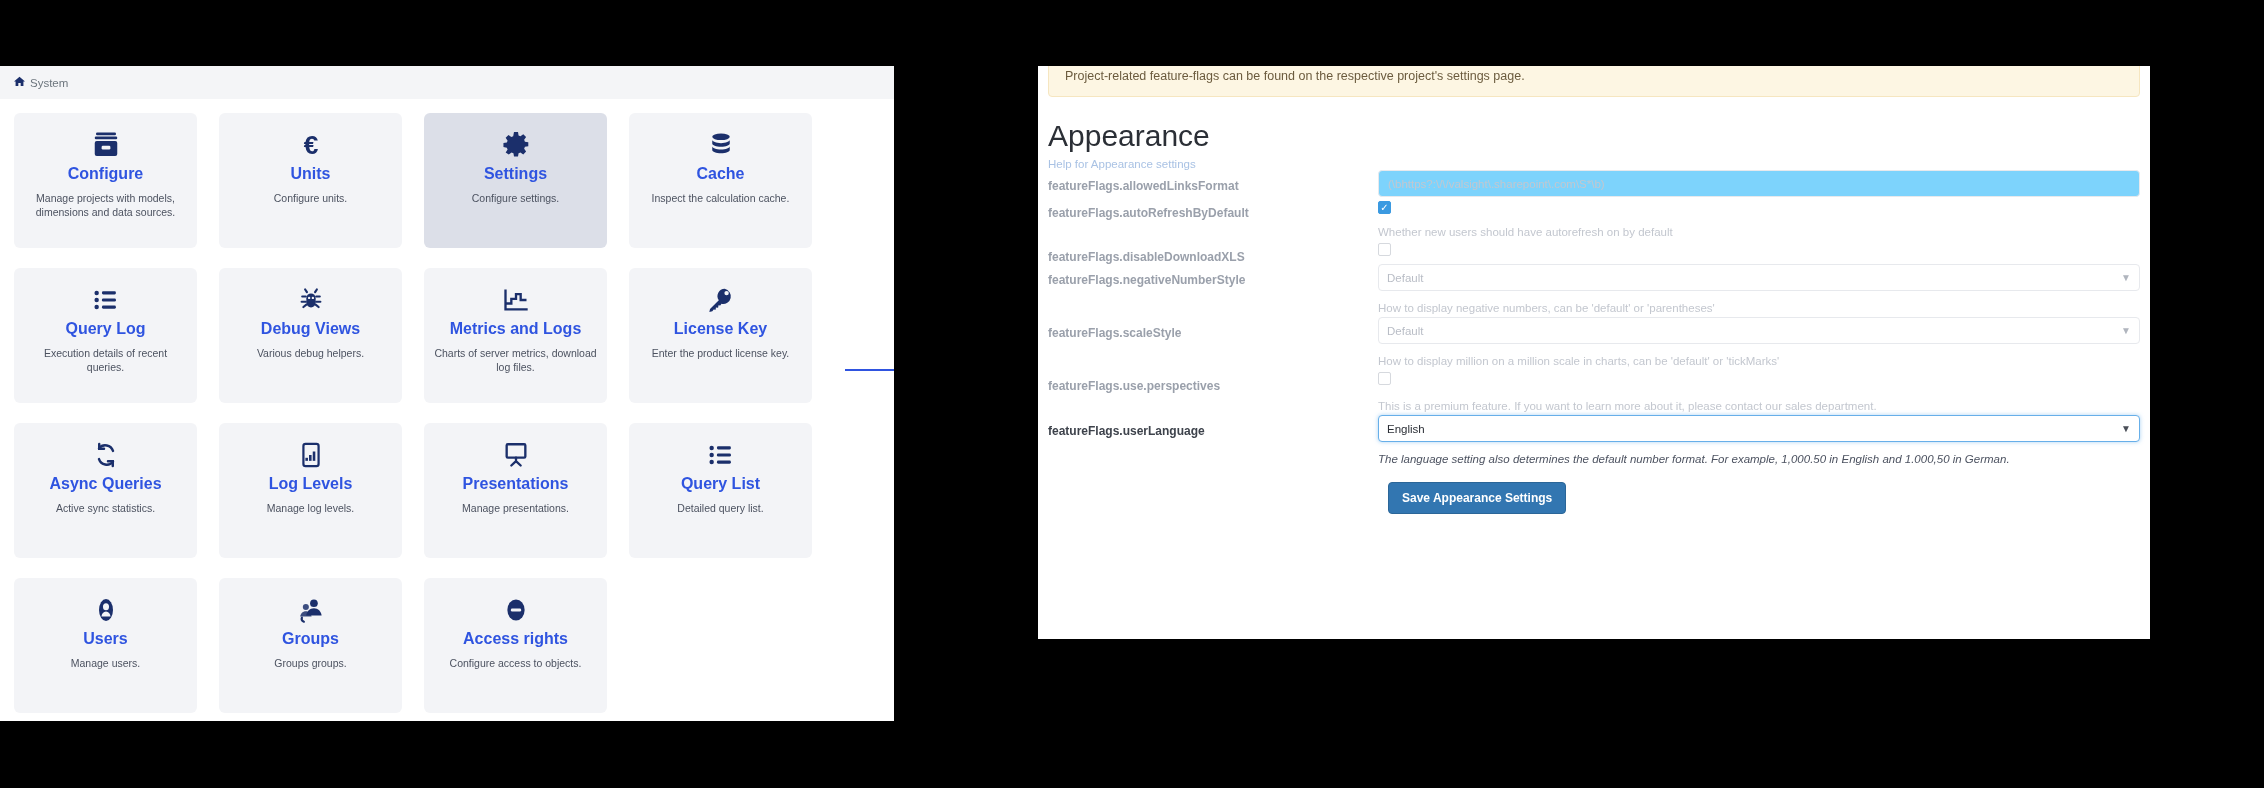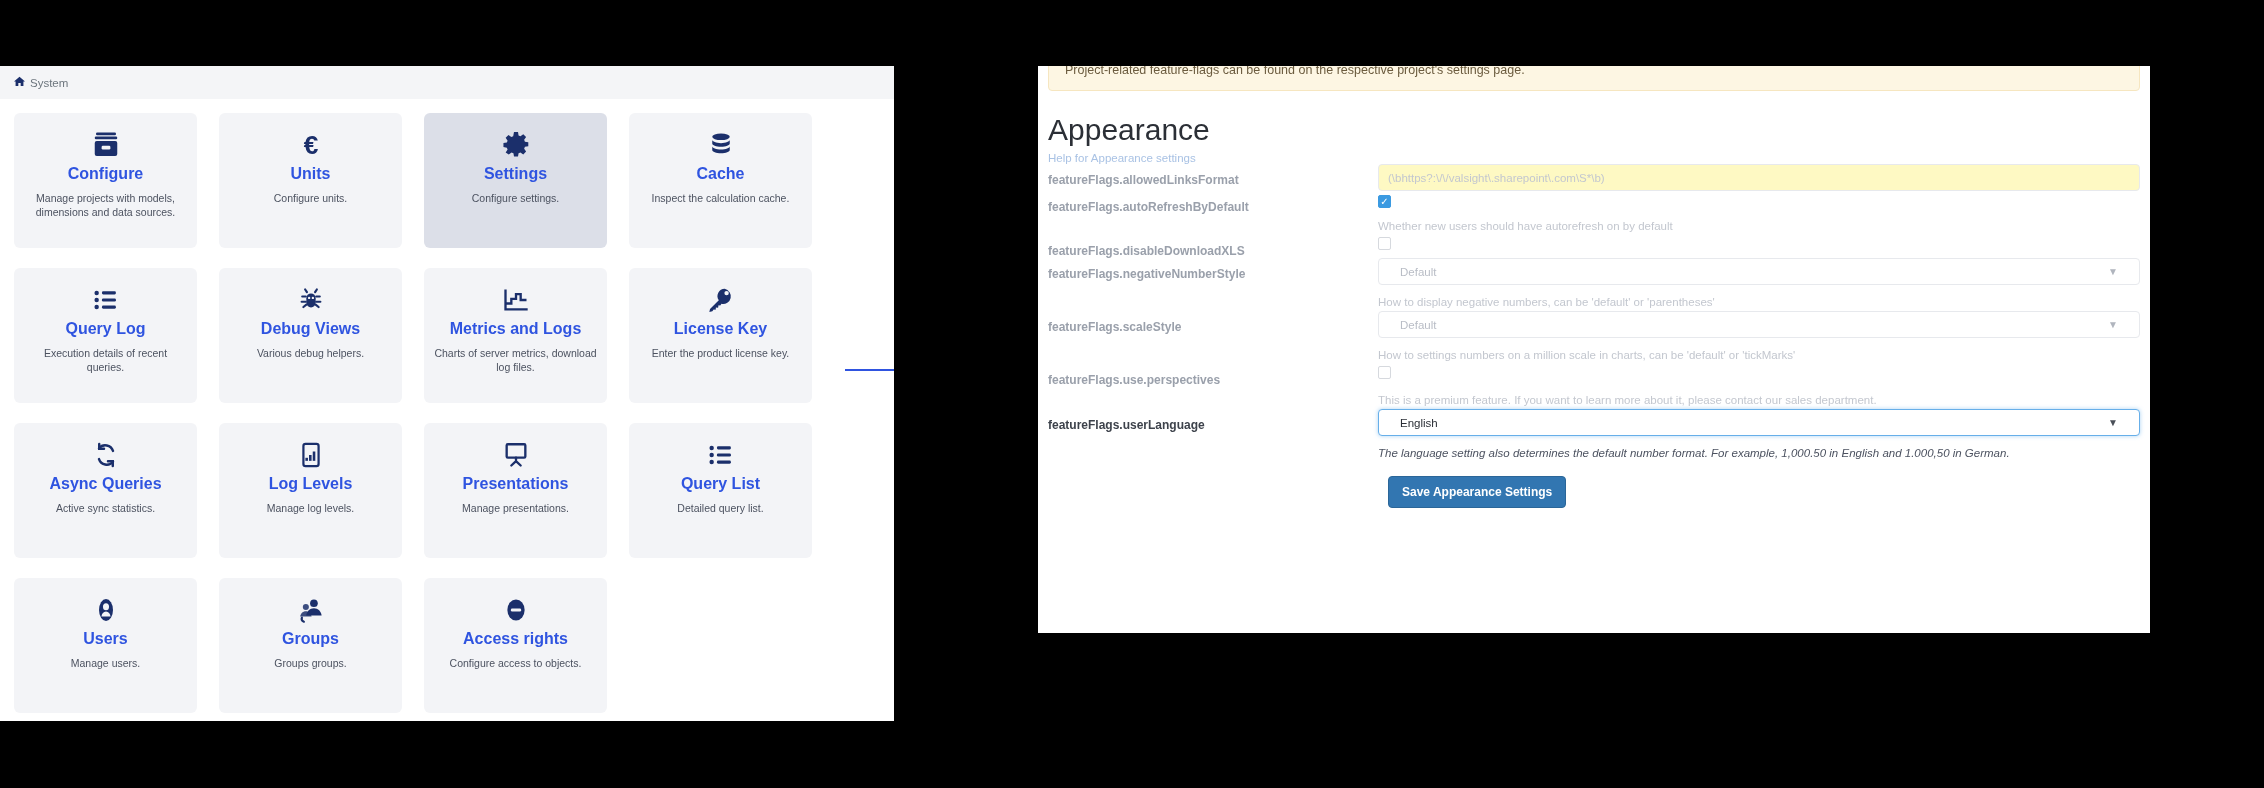--- a/index.html
+++ b/index.html
@@ -39,21 +39,21 @@
   }
   .card-desc{
     color:#4c5260;font-size:10.5px;line-height:14px;max-width:165px;
   }
 
   
   #arrow{position:absolute;left:845px;top:360px;width:180px;height:20px;}
 
   
   #right-capture{
-    position:absolute;left:1038px;top:0;width:1112px;height:633px;
+    position:absolute;left:1038px;top:6px;width:1112px;height:633px;
     background:#ffffff;overflow:hidden;
   }
   #right-breadcrumb{
     margin:4px 10px 0 10px;height:32px;background:#f4f5f7;border-radius:3px;
     display:flex;align-items:center;padding-left:14px;box-sizing:border-box;
     font-size:12.5px;color:#6c757d;
   }
   #right-breadcrumb .home-ico{color:#1b2f6b;margin-right:6px;font-size:12px;}
   #right-breadcrumb .crumb-link{color:#4a6fb5;}
   #right-breadcrumb .sep{margin:0 8px;color:#adb5bd;}
@@ -76,29 +76,29 @@
     display:flex;align-items:flex-start;margin-left:10px;position:relative;
   }
   .field-label{
     width:330px;flex:0 0 330px;font-size:12px;color:#9aa0ab;font-weight:bold;
     padding-top:9px;box-sizing:border-box;
   }
   .field-label.strong{color:#3d424b;}
   .field-control{flex:1;padding-right:10px;}
   .text-input{
     width:100%;height:27px;box-sizing:border-box;
-    border:1px solid #e7e9ed;border-radius:4px;background:#fef9c3;
+    border:1px solid #e7e9ed;border-radius:4px;background:#7dd3fc;
     padding:0 9px;font-size:11.5px;color:#2b2f36;
     font-family:"Liberation Sans", sans-serif;
   }
   .text-input::placeholder{color:#c3c7cf;}
   .select-box{
     width:100%;height:27px;box-sizing:border-box;
     border:1px solid #e7e9ed;border-radius:4px;background:#fff;
-    padding:0 21px;font-size:11.5px;color:#b9bdc6;
+    padding:0 8px;font-size:11.5px;color:#b9bdc6;
     display:flex;align-items:center;justify-content:space-between;
   }
   .select-box.focused{
     border:1px solid #67afe9;color:#2b2f36;
     box-shadow:0 0 4px rgba(102,175,233,.55);
   }
   .chev{color:#b0b5be;font-size:10px;line-height:1;}
   .select-box.focused .chev{color:#4a4f58;}
   .cbox{
     width:13px;height:13px;box-sizing:border-box;
@@ -361,21 +361,21 @@
           <div class="help-text">How to display negative numbers, can be 'default' or 'parentheses'</div>
         </div>
       </div>
       <div class="form-row">
         <div class="field-label">featureFlags.scaleStyle</div>
         <div class="field-control">
           <div class="select-box">
             <span>Default</span>
             <span class="chev">▼</span>
           </div>
-          <div class="help-text">How to settings numbers on a million scale in charts, can be 'default' or 'tickMarks'</div>
+          <div class="help-text">How to display million on a million scale in charts, can be 'default' or 'tickMarks'</div>
         </div>
       </div>
       <div class="form-row">
         <div class="field-label">featureFlags.use.perspectives</div>
         <div class="field-control"><span class="cbox"></span><div class="help-text">This is a premium feature. If you want to learn more about it, please contact our sales department.</div></div>
       </div>
       <div class="form-row">
         <div class="field-label strong">featureFlags.userLanguage</div>
         <div class="field-control">
           <div class="select-box focused">

